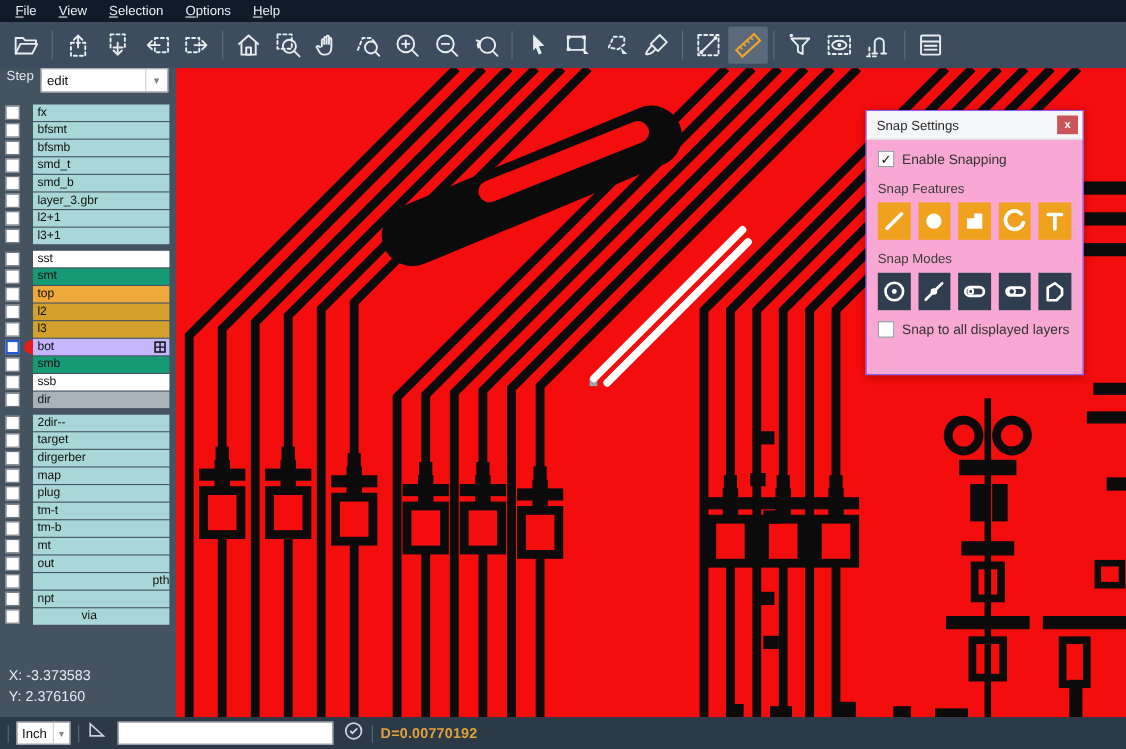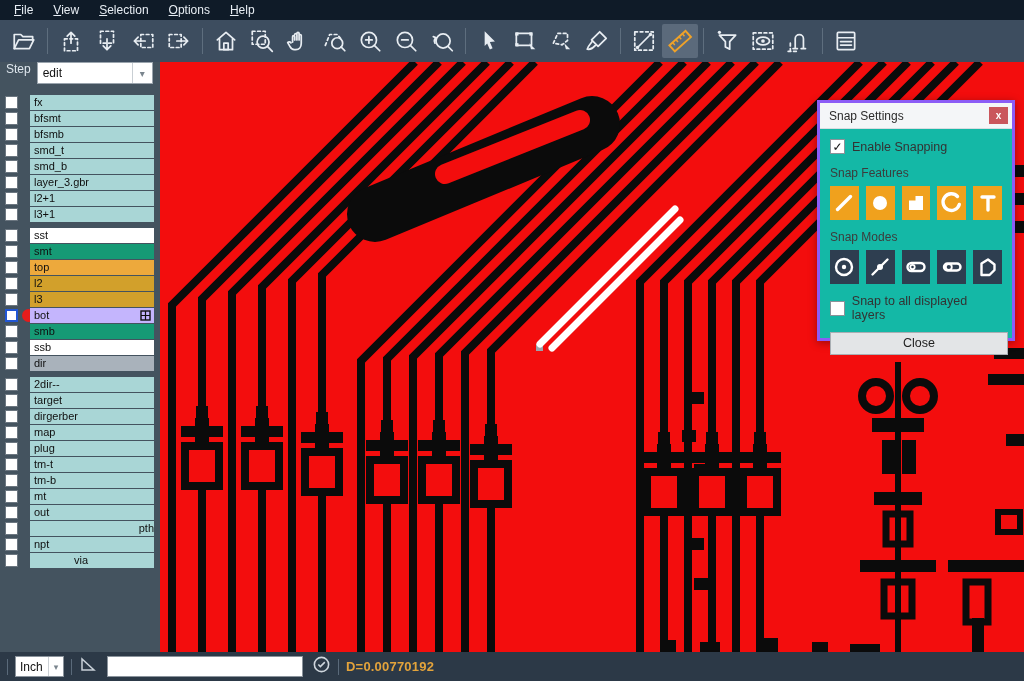--- a/index.html
+++ b/index.html
@@ -33,21 +33,21 @@
   .lname { position:absolute; left:30px; top:0; width:124px; height:15px; font-size:11px; color:#101010; line-height:15px; padding-left:4px; overflow:hidden; }
   .lgrid { position:absolute; right:3px; top:2px; }
 
   #coords { position:absolute; left:8px; bottom:10px; color:#e4ebf2; font-size:13px; line-height:19px; }
 
   
   #canvas { position:absolute; left:160px; top:62px; width:864px; height:590px; background:var(--red); }
   #canvas svg { display:block; width:864px; height:590px; }
 
   
-  #snapdlg { position:absolute; left:817px; top:100px; width:198px; height:241px; background:#14b8a6; border:3px solid #8b5cf6; box-shadow:0 2px 8px rgba(0,0,0,.35); }
+  #snapdlg { position:absolute; left:787px; top:100px; width:198px; height:241px; background:#f9a8d4; border:1px solid #8b5cf6; box-shadow:0 2px 8px rgba(0,0,0,.35); }
   #snapdlg .titlebar { height:26px; background:#f4f6f8; border-bottom:1px solid #d8dde1; display:flex; align-items:center; padding:0 4px 0 9px; }
   #snapdlg .title { flex:1; font-size:12px; color:#2b2b2b; }
   #snapdlg .xbtn { width:19px; height:17px; background:#ca565c; color:#fff; font-size:10px; font-weight:bold; display:flex; align-items:center; justify-content:center; }
   #snapdlg .body { padding:10px 10px 0 10px; }
   .dchkrow { display:flex; align-items:center; margin-bottom:12px; }
   .dchk { width:15px; height:15px; background:#fff; border:1px solid #8a9299; margin-right:7px; display:flex; align-items:center; justify-content:center; font-size:12px; color:#111; }
   .dchklabel { font-size:12.5px; color:#333; }
   .dseclabel { font-size:12px; color:#3c3c3c; margin-bottom:6px; }
   .dbtnrow { display:flex; gap:7px; margin-bottom:10px; }
   .fbtn { width:34px; height:34px; background:var(--orange); display:flex; align-items:center; justify-content:center; }
@@ -357,20 +357,24 @@
           <div class="lrow">
             <span class="lcheck"></span>
             <span class="lname" style="background: rgb(169, 214, 214);">npt</span>
           </div>
           <div class="lrow">
             <span class="lcheck"></span>
             <span class="lname" style="background: rgb(169, 214, 214); padding-left: 44px;">via</span>
           </div>
         </div>
       </div>
+    <div id="coords">
+      <div>X: -3.373583</div>
+      <div>Y: 2.376160</div>
+    </div>
   </div>
 
   <div id="canvas">
     <svg id="pcb" viewBox="0 0 864 590" preserveAspectRatio="none">
         <rect x="0" y="0" width="864" height="590" fill="#f30d0d"></rect>
         <path d="M 255 0 L 12 243 V 590" fill="none" stroke="#0b0b0b" stroke-width="8" stroke-linecap="butt" stroke-linejoin="miter"></path>
         <path d="M 279 0 L 42 237 V 590" fill="none" stroke="#0b0b0b" stroke-width="8" stroke-linecap="butt" stroke-linejoin="miter"></path>
         <path d="M 303 0 L 72 231 V 590" fill="none" stroke="#0b0b0b" stroke-width="8" stroke-linecap="butt" stroke-linejoin="miter"></path>
         <path d="M 327 0 L 102 225 V 590" fill="none" stroke="#0b0b0b" stroke-width="8" stroke-linecap="butt" stroke-linejoin="miter"></path>
         <path d="M 351 0 L 132 219 V 590" fill="none" stroke="#0b0b0b" stroke-width="8" stroke-linecap="butt" stroke-linejoin="miter"></path>
@@ -529,21 +533,20 @@
           <div class="mbtn" style="background: rgb(46, 62, 80);">
             <svg width="24" height="24" viewBox="0 0 24 24">
               <path d="M5.5 20 V8.5 L12 4.5 L18.5 9.5 V15 L13.5 20 Z" fill="none" stroke="#ffffff" stroke-linecap="round" stroke-linejoin="round" stroke-width="2.4"></path>
             </svg>
           </div>
         </div>
       <div class="dchkrow" style="margin-bottom:10px;">
         <span class="dchk" id="allchk"></span>
         <span class="dchklabel">Snap to all displayed layers</span>
       </div>
-      <button id="dlgclose">Close</button>
     </div>
   </div>
 
   <div id="statusbar">
     <span class="ssep"></span>
     <div id="unitbox">
       <span class="val">Inch</span>
       <span class="chev">▾</span>
     </div>
     <span class="ssep"></span>

